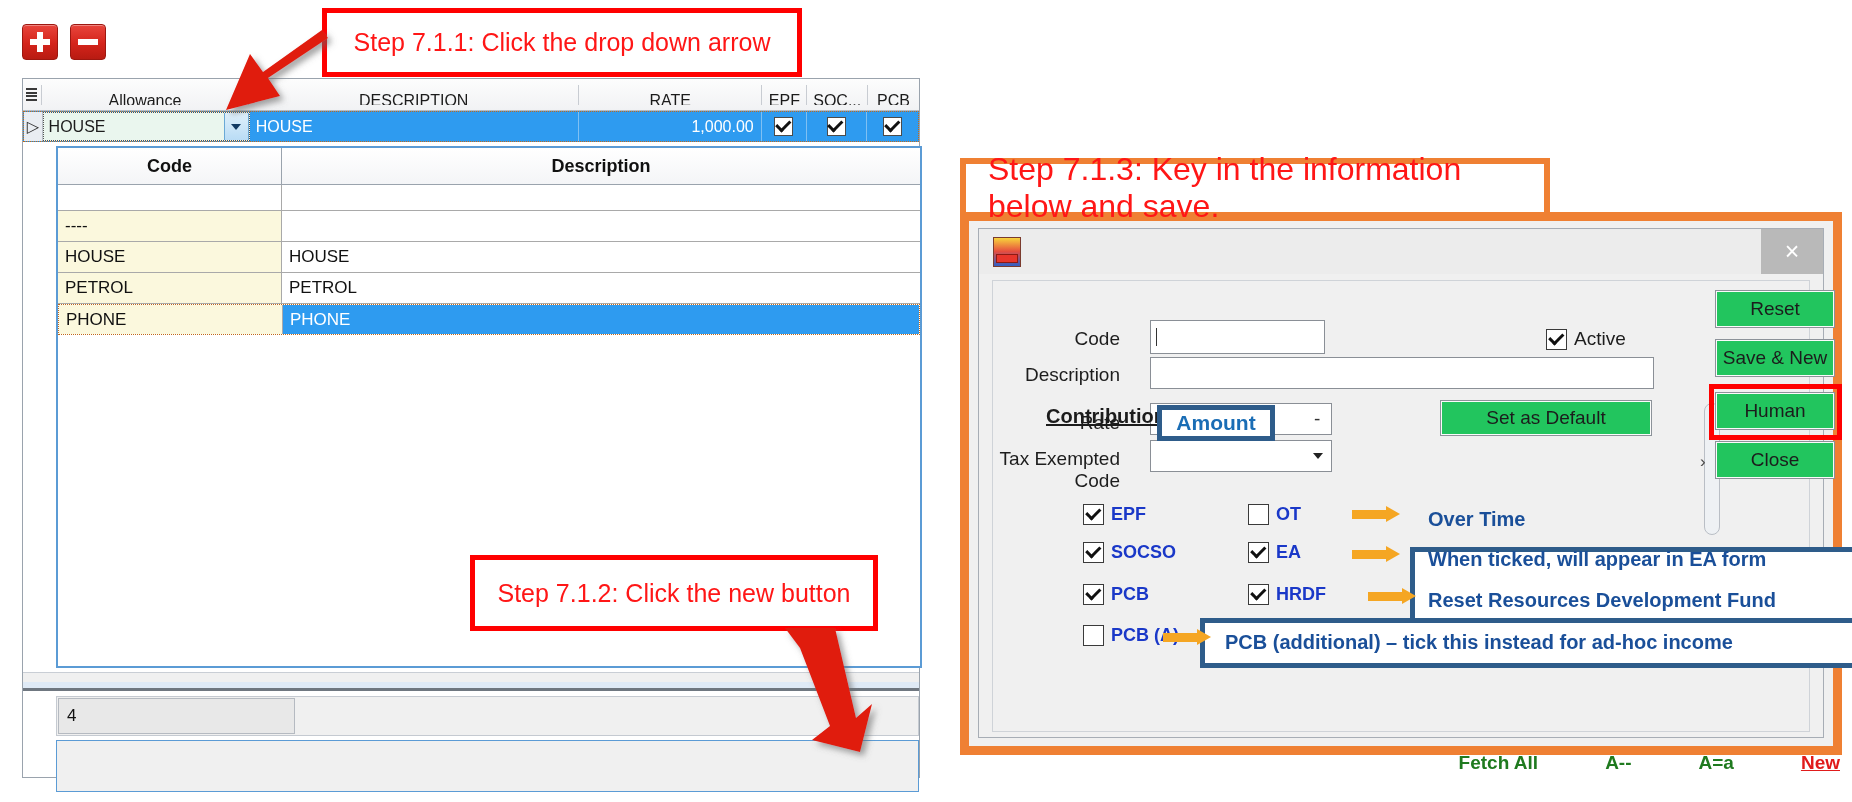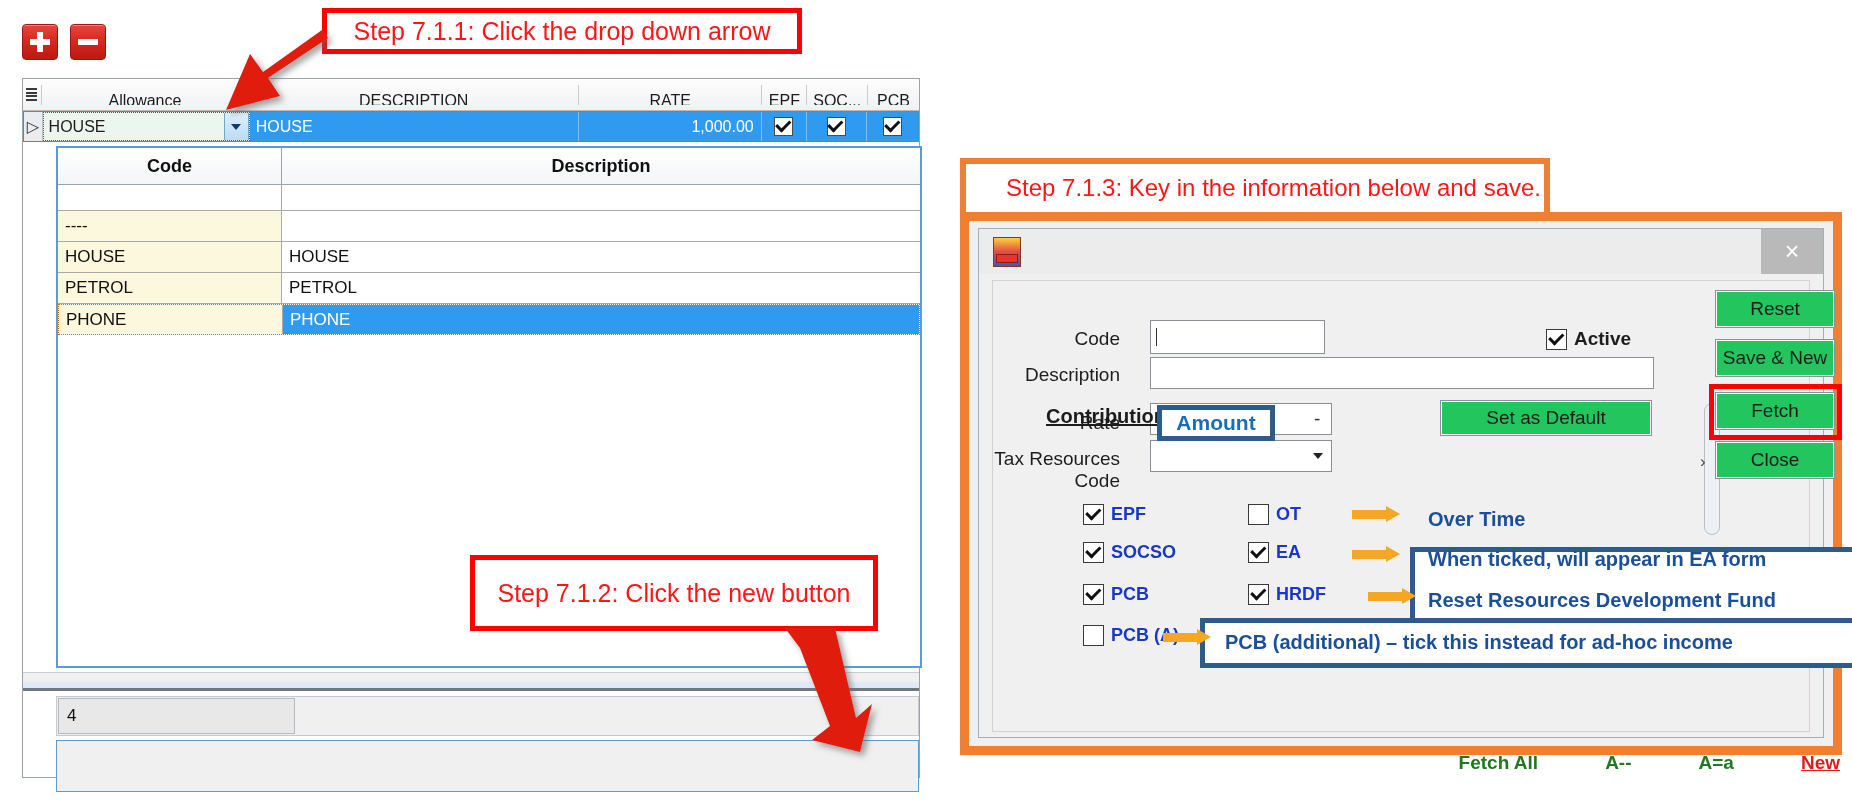--- a/index.html
+++ b/index.html
@@ -114,29 +114,29 @@
   #footer-links{position:absolute;right:12px;top:752px;display:flex;align-items:center;gap:30px;font-size:19px;font-weight:bold;}
   .flink{color:#1f7a1f;white-space:nowrap;margin-left:37px;}
   .flink.new{color:#e01b1b;text-decoration:underline;}
 
   
   .callout-red{
     position:absolute;background:#ffffff;border:5px solid #ff0000;
     display:flex;align-items:center;justify-content:center;
     color:#ff1616;box-sizing:border-box;
   }
-  #callout-711{left:322px;top:8px;width:480px;height:46px;font-size:25px;}
+  #callout-711{left:322px;top:8px;width:480px;height:69px;font-size:25px;}
   #callout-712{left:470px;top:555px;width:408px;height:76px;font-size:25px;}
 
   
   #callout-713{
     position:absolute;left:960px;top:158px;width:590px;height:60px;
     background:#ffffff;border:6px solid #ef8033;box-sizing:border-box;
-    display:flex;align-items:center;padding-left:40px;
-    color:#ff1616;font-size:24px;z-index:6;
+    display:flex;align-items:center;padding-left:22px;
+    color:#ff1616;font-size:32px;z-index:6;
   }
 
   
   #orange-frame{
     position:absolute;left:960px;top:212px;width:882px;height:543px;
     border:9px solid #ef8033;background:#f0f0f0;box-sizing:border-box;
   }
   #dialog{
     position:absolute;left:978px;top:228px;width:846px;height:510px;
     background:#f0f0f0;border:1px solid #a7adb5;box-sizing:border-box;
@@ -362,34 +362,34 @@
 
 <div class="fld-label" style="left:1040px;top:328px;width:80px;">Code</div>
 <div class="fld-input" style="left:1150px;top:320px;width:175px;height:34px;" title="">
   <span class="caret-bar"></span>
 </div>
 
 <div class="chk-wrap" style="left:1546px;top:328px;">
   <span class="chk-box">
       <span class="tick"></span>
     </span>
-  <span class="chk-label" style="color:#1d1d1d;font-weight:bold;font-size:19px;">Active</span>
+  <span class="chk-label" style="color:#1d1d1d;font-weight:normal;font-size:19px;">Active</span>
 </div>
 
 <div class="fld-label" style="left:1006px;top:364px;width:114px;">Description</div>
 <div class="fld-input" style="left:1150px;top:357px;width:504px;height:32px;"></div>
 
 <div class="fld-label" style="left:1040px;top:412px;width:80px;">Rate</div>
 <div class="fld-input" style="left:1150px;top:403px;width:182px;height:32px;"></div>
 <div class="abs" style="left:1314px;top:408px;font-size:19px;color:#333;">-</div>
 <div id="amount-ann">Amount</div>
 
 <div class="dlg-btn" style="left:1440px;top:400px;width:212px;height:36px;">Set as Default</div>
 
-<div class="fld-label" style="left:978px;top:448px;width:142px;">Tax Resources Code</div>
+<div class="fld-label" style="left:978px;top:448px;width:142px;">Tax Exempted Code</div>
 <div class="fld-input" style="left:1150px;top:440px;width:182px;height:32px;justify-content:flex-end;padding-right:8px;">
   <span class="caret" style="border-top-color:#222;"></span>
 </div>
 
 <div id="contrib-title">Contribution</div>
 
 <div class="chk-wrap" style="left:1083px;top:504px;">
   <span class="chk-box">
       <span class="tick"></span>
     </span>
@@ -453,15 +453,15 @@
 <div class="blue-note" style="left:1428px;top:508px;">Over Time</div>
 <div class="blue-note" style="left:1428px;top:548px;">When ticked, will appear in EA form</div>
 <div class="blue-note" style="left:1428px;top:589px;">Reset Resources Development Fund</div>
 <div class="blue-note" style="left:1225px;top:631px;">PCB (additional) – tick this instead for ad-hoc income</div>
 
 <div id="dlg-scroll"></div>
 <div id="dlg-arrow-right">›</div>
 
 <div class="dlg-btn" style="left:1715px;top:290px;width:120px;height:38px;">Reset</div>
 <div class="dlg-btn" style="left:1715px;top:339px;width:120px;height:38px;">Save &amp; New</div>
-<div class="dlg-btn" style="left:1715px;top:392px;width:120px;height:38px;z-index:5;">Fetch</div>
+<div class="dlg-btn" style="left:1715px;top:392px;width:120px;height:38px;z-index:5;">Human</div>
 <div id="save-highlight"></div>
 <div class="dlg-btn" style="left:1715px;top:441px;width:120px;height:38px;">Close</div>
 
 </body></html>

